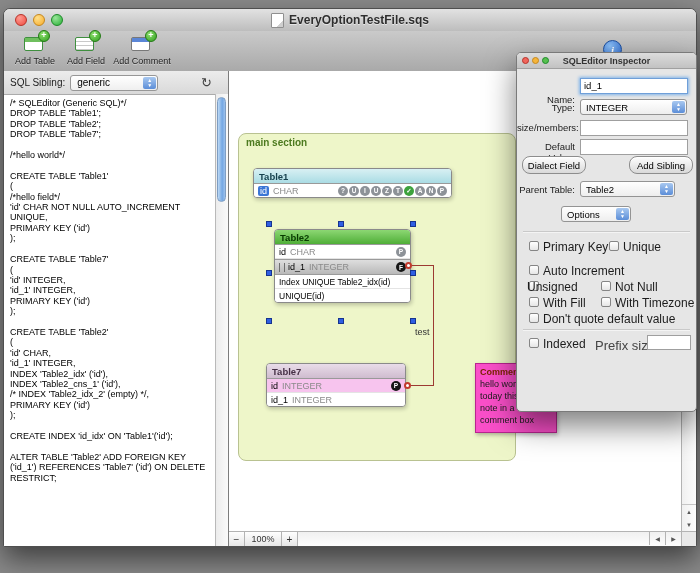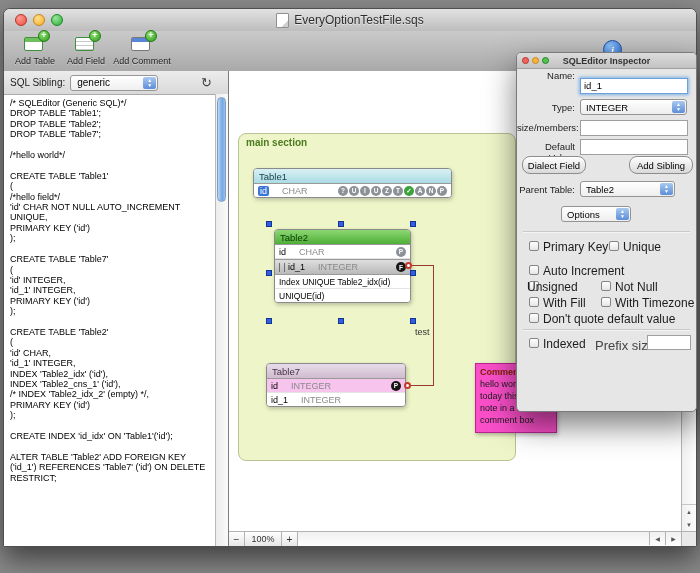--- a/index.html
+++ b/index.html
@@ -10,21 +10,21 @@
   #window{position:absolute;left:3px;top:8px;width:692px;height:537px;background:#ececec;
           border:1px solid #4f4f4f;border-radius:7px 7px 2px 2px;box-shadow:0 12px 28px rgba(0,0,0,.55)}
   .titlebar{position:absolute;left:0;top:0;right:0;height:22px;background:linear-gradient(#e2e2e2,#bdbdbd);
             border-radius:6px 6px 0 0;border-bottom:1px solid #9c9c9c}
   .tl{position:absolute;top:5px;width:12px;height:12px;border-radius:50%;box-sizing:border-box}
   .tl.red{left:11px;background:radial-gradient(circle at 35% 30%,#ff9a90,#ee4b40);border:1px solid #b73229}
   .tl.yellow{left:29px;background:radial-gradient(circle at 35% 30%,#ffe08a,#f6ab2b);border:1px solid #c5871d}
   .tl.green{left:47px;background:radial-gradient(circle at 35% 30%,#9ae69a,#27ae35);border:1px solid #1d8a28}
   .title-wrap{position:absolute;left:0;right:0;top:0;height:22px;display:flex;align-items:center;justify-content:center;gap:5px}
   .doc-icon{width:11px;height:13px;background:linear-gradient(135deg,#fff 72%,#cfcfcf 72%);border:1px solid #8f8f8f;border-radius:1px}
-  .wtitle{font-size:12px;font-weight:normal;color:#2e2e2e;text-shadow:0 1px 0 rgba(255,255,255,.55)}
+  .wtitle{font-size:12px;font-weight:bold;color:#2e2e2e;text-shadow:0 1px 0 rgba(255,255,255,.55)}
 
   
   .toolbar{position:absolute;left:0;top:22px;right:0;height:40px;background:linear-gradient(#cacaca,#a9a9a9);
            border-bottom:1px solid #6e6e6e}
   .tbitem{position:absolute;top:3px;text-align:center}
   .tbi{position:relative;width:24px;height:20px;margin:0 auto}
   .base{position:absolute;left:1px;top:3px;width:19px;height:14px;background:#fff;border:1px solid #3f8f3f;border-radius:2px;box-sizing:border-box}
   .base.lines{background:repeating-linear-gradient(to bottom,#fff 0 3px,#c9c9c9 3px 4px)}
   .base.graybrd{border-color:#787878}
   .hdr{position:absolute;left:2px;top:4px;width:17px;height:4px}
@@ -64,30 +64,30 @@
            background:linear-gradient(to right,#bcd9f5,#74a7e3 60%,#9cc1ec);border:1px solid #7e9ec4;box-sizing:border-box}
 
   
   .canvas{position:absolute;left:225px;top:0;right:0;bottom:0;background:#fff;overflow:hidden}
   .mainsection{position:absolute;left:9px;top:62px;width:276px;height:326px;background:#eef6c9;
                border:1px solid #b9c291;border-radius:8px;z-index:1}
   .mslabel{position:absolute;left:7px;top:3px;font-size:10px;font-weight:bold;color:#4c7a1f}
 
   .dtable{position:absolute;border:1px solid #8a8a8a;border-radius:4px;background:#fff;
           box-shadow:1px 2px 4px rgba(0,0,0,.22);overflow:hidden;z-index:2}
-  .dth{height:14px;display:flex;align-items:center;padding:0 5px;font-size:9.5px;font-weight:normal;border-bottom:1px solid #999}
+  .dth{height:14px;display:flex;align-items:center;padding:0 5px;font-size:9.5px;font-weight:bold;border-bottom:1px solid #999}
   .dth.t1{background:linear-gradient(#d8f0f3,#aadce4);color:#17424e}
   .dth.t2{background:linear-gradient(#8cd773,#4fae37);color:#083a00}
   .dth.t7{background:linear-gradient(#e9dce9,#cfbccf);color:#463046}
   .dtr{display:flex;align-items:center;padding:0 4px;font-size:9px;border-bottom:1px solid #e4e4e4;height:13px;background:#fff}
   .dtr:last-child{border-bottom:none}
   .dtr.sel{background:linear-gradient(#dedede,#b9b9b9);border-top:1px solid #9a9a9a;border-bottom:1px solid #9a9a9a;height:14px}
   .dtr.pink{background:#f7c4ee}
   .dtr.idx{font-size:8.5px}
-  .fname{margin-right:13px}
+  .fname{margin-right:4px}
   .fname.selblue{background:#3b76d6;color:#fff;padding:0 2px;border-radius:2px}
   .ftype{color:#8a8a8a}
   .bc{min-width:10px;width:10px;height:10px;border-radius:50%;background:#8d9298;color:#fff;font-size:6.5px;font-weight:bold;
       display:flex;align-items:center;justify-content:center;box-sizing:border-box}
   .bc.right{margin-left:auto}
   .bc.black{background:#161616}
   .bc.green{background:#3da23d}
   .badges{display:flex;gap:1px;margin-left:auto}
   .grip{width:4px;height:9px;border-left:1px solid #6f6f6f;border-right:1px solid #6f6f6f;margin-right:3px}
 
@@ -336,21 +336,21 @@
 </div>
 
 <div id="inspector">
   <div class="ititle">
     <span class="idot red"></span>
     <span class="idot yellow"></span>
     <span class="idot green"></span>
     <span>SQLEditor Inspector</span>
   </div>
 
-  <span class="ilabel" style="top:17px">Name:</span>
+  <span class="ilabel" style="top:41px">Name:</span>
   <div class="ifield focus" style="left:63px;top:25px;width:100px">id_1</div>
 
   <span class="ilabel" style="top:49px">Type:</span>
   <div class="ipopup" style="left:63px;top:46px;width:107px">
     <span>INTEGER</span>
     <span class="parrows"></span>
   </div>
 
   <span class="ilabel" style="top:69px">size/members:</span>
   <div class="ifield" style="left:63px;top:67px;width:100px"></div>

